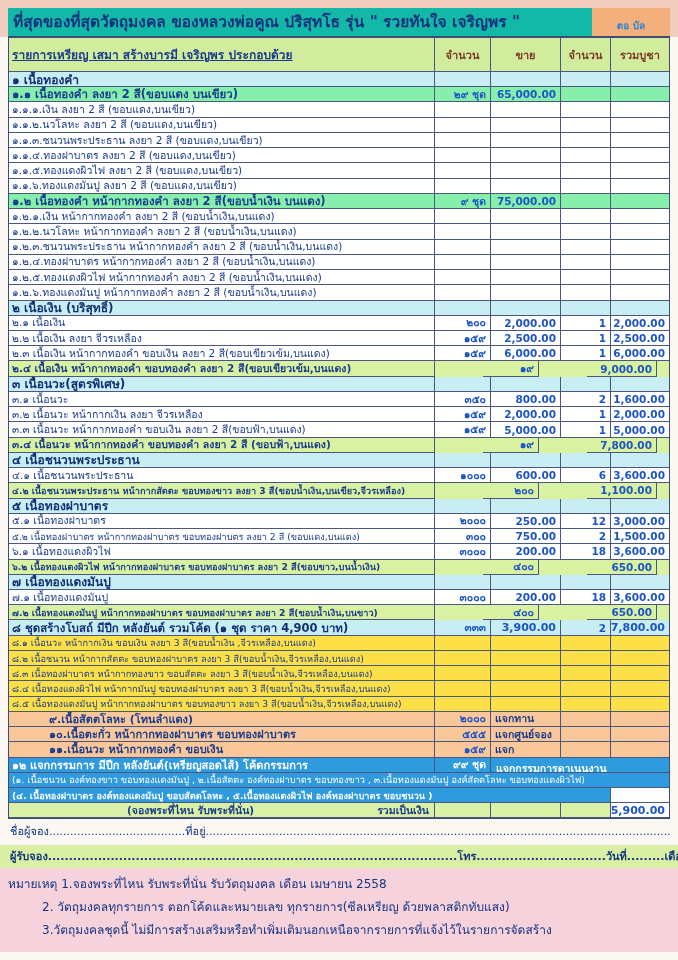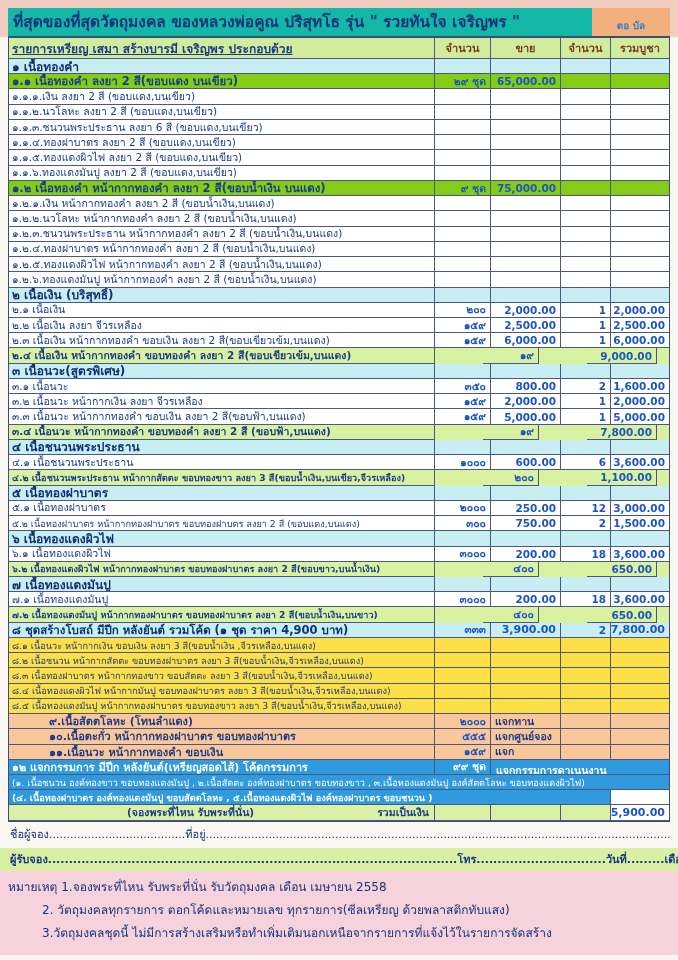--- a/index.html
+++ b/index.html
@@ -7,33 +7,33 @@
        font-family:"DejaVu Sans","Liberation Sans",sans-serif;overflow:hidden;}
   .top-band{position:absolute;top:0;left:0;width:678px;height:37px;background:#f2cec0;}
   .sheet{position:absolute;top:8px;left:8px;width:662px;}
   .title-bar{display:flex;height:28px;}
   .title{flex:1;background:#14b8a6;color:#14317e;font-weight:bold;font-size:15.5px;
          line-height:28px;padding-left:5px;white-space:nowrap;overflow:hidden;}
   .corner{width:78px;background:#f3b07c;color:#2b7fd4;font-weight:bold;font-size:10px;
           display:flex;align-items:flex-end;justify-content:center;padding-bottom:3px;}
   .grid-table{border:1px solid #3c4c74;border-top-width:2px;background:#fff;}
   .thead,.trow{display:grid;grid-template-columns:426px 56px 70px 50px 1fr;}
-  .thead{height:21px;background:#d2ec9e;}
+  .thead{height:34px;background:#d2ec9e;}
   .thead .c{color:#7c3a26;font-weight:bold;font-size:11px;justify-content:center;}
   .thead .c.item{justify-content:flex-start;color:#1b3c8c;text-decoration:underline;font-size:12px;}
   .trow{height:15.24px;}
   .c{border-right:1px solid #4a5880;border-bottom:1px solid #4a5880;box-sizing:border-box;
      overflow:hidden;white-space:nowrap;display:flex;align-items:center;}
   .c:last-child{border-right:none;}
   .c.item{padding-left:3px;color:#1b3c8c;font-size:10.5px;}
   .c.qty,.c.price,.c.oqty,.c.total{justify-content:flex-end;padding-right:4px;
      color:#1d54c4;font-weight:bold;font-size:10.5px;}
   .tiny{font-size:9.2px !important;}
   .r-section{background:#c8eef3;} .r-section .item{font-weight:bold;font-size:12px;color:#122f73;}
-  .r-pink{background:#84cc16;} .r-pink .item{font-weight:bold;font-size:11.5px;}
+  .r-pink{background:#86efac;} .r-pink .item{font-weight:bold;font-size:11.5px;}
   .r-white{background:#ffffff;}
   .r-green{background:#d9f2a2;gap:48px;} .r-green .item{font-weight:bold;}
   .r-sec8{background:#c8eef3;} .r-sec8 .item{font-weight:bold;font-size:11.5px;color:#122f73;}
   .r-sec8 .price,.r-sec8 .total{font-size:11px;}
   .r-cyansub{background:#fde047;}
   .r-orange{background:#fac79a;} .r-orange .item{font-weight:bold;font-size:11px;padding-left:40px;}
   .r-orange .price{justify-content:flex-start;padding-left:4px;color:#1b3c8c;}
   .r-blue{background:#2f9ade;} .r-blue .item{color:#fff;font-weight:bold;font-size:11px;}
   .r-blue .qty{color:#fff;} .r-blue .price{justify-content:flex-start;padding-left:5px;color:#fff;margin-top:8px;}
   .r-bluesmall{background:#2f9ade;} .r-bluesmall .item{color:#fff;font-size:8.2px;}
@@ -97,21 +97,21 @@
     <div class="c total"></div>
   </div>
         <div class="trow r-white">
     <div class="c item">๑.๑.๒.นวโลหะ  ลงยา 2 สี (ขอบแดง,บนเขียว)</div>
     <div class="c qty"></div>
     <div class="c price"></div>
     <div class="c oqty"></div>
     <div class="c total"></div>
   </div>
         <div class="trow r-white">
-    <div class="c item">๑.๑.๓.ชนวนพระประธาน  ลงยา 6 สี (ขอบแดง,บนเขียว)</div>
+    <div class="c item">๑.๑.๓.ชนวนพระประธาน  ลงยา 2 สี (ขอบแดง,บนเขียว)</div>
     <div class="c qty"></div>
     <div class="c price"></div>
     <div class="c oqty"></div>
     <div class="c total"></div>
   </div>
         <div class="trow r-white">
     <div class="c item">๑.๑.๔.ทองฝาบาตร  ลงยา 2 สี (ขอบแดง,บนเขียว)</div>
     <div class="c qty"></div>
     <div class="c price"></div>
     <div class="c oqty"></div>
@@ -284,27 +284,20 @@
     <div class="c price">250.00</div>
     <div class="c oqty">12</div>
     <div class="c total">3,000.00</div>
   </div>
         <div class="trow r-white">
     <div class="c item tiny">๕.๒ เนื้อทองฝาบาตร  หน้ากากทองฝาบาตร ขอบทองฝาบตร ลงยา 2 สี (ขอบแดง,บนแดง)</div>
     <div class="c qty">๓๐๐</div>
     <div class="c price">750.00</div>
     <div class="c oqty">2</div>
     <div class="c total">1,500.00</div>
-  </div>
-        <div class="trow r-section">
-    <div class="c item">๖ เนื้อทองแดงผิวไฟ</div>
-    <div class="c qty"></div>
-    <div class="c price"></div>
-    <div class="c oqty"></div>
-    <div class="c total"></div>
   </div>
         <div class="trow r-white">
     <div class="c item">๖.๑ เนื้อทองแดงผิวไฟ</div>
     <div class="c qty">๓๐๐๐</div>
     <div class="c price">200.00</div>
     <div class="c oqty">18</div>
     <div class="c total">3,600.00</div>
   </div>
         <div class="trow r-green">
     <div class="c item tiny">๖.๒ เนื้อทองแดงผิวไฟ  หน้ากากทองฝาบาตร ขอบทองฝาบาตร ลงยา 2 สี(ขอบขาว,บนน้ำเงิน)</div>

